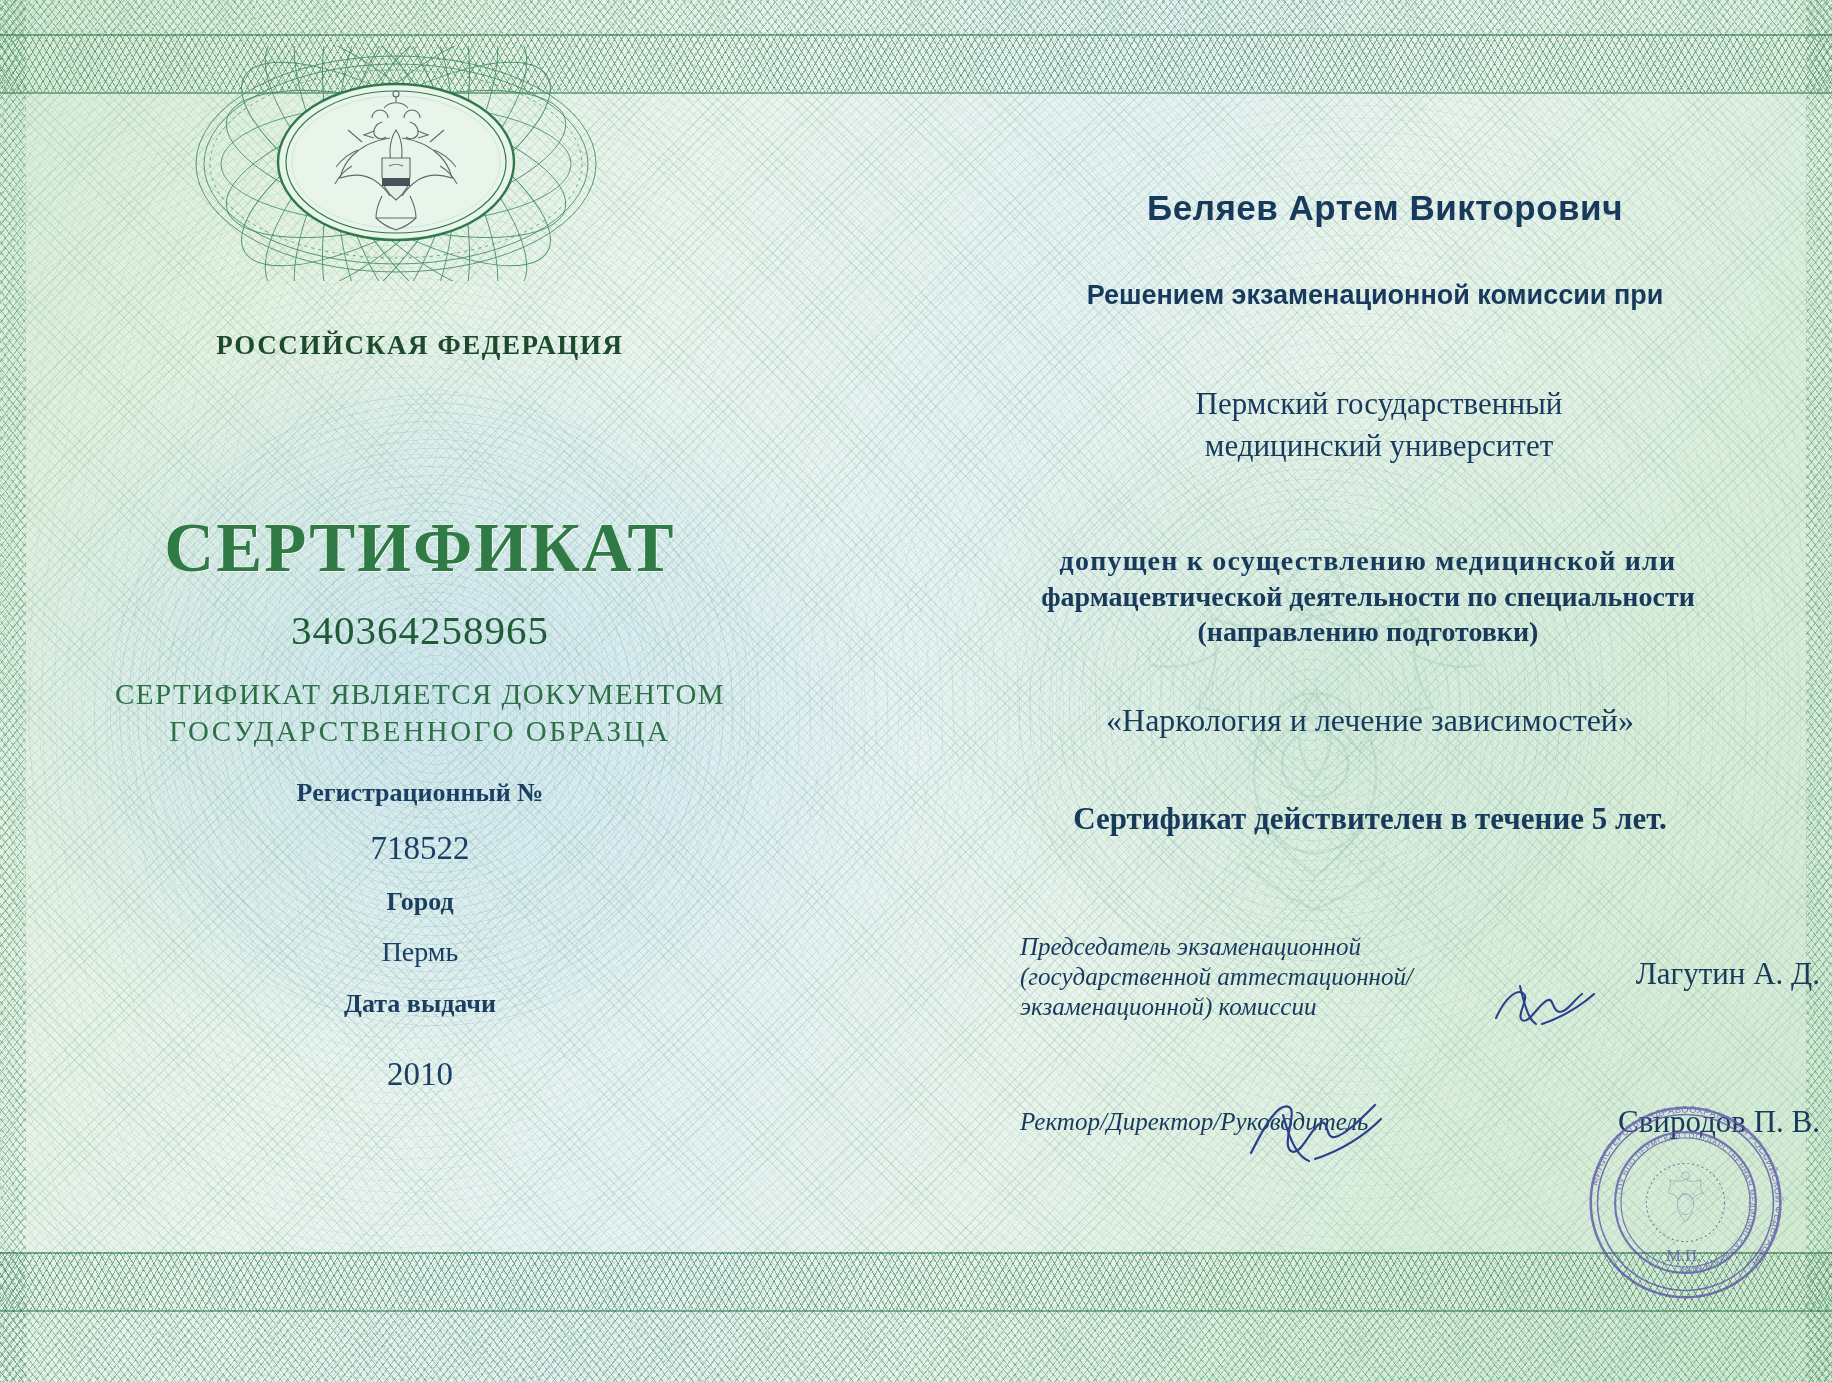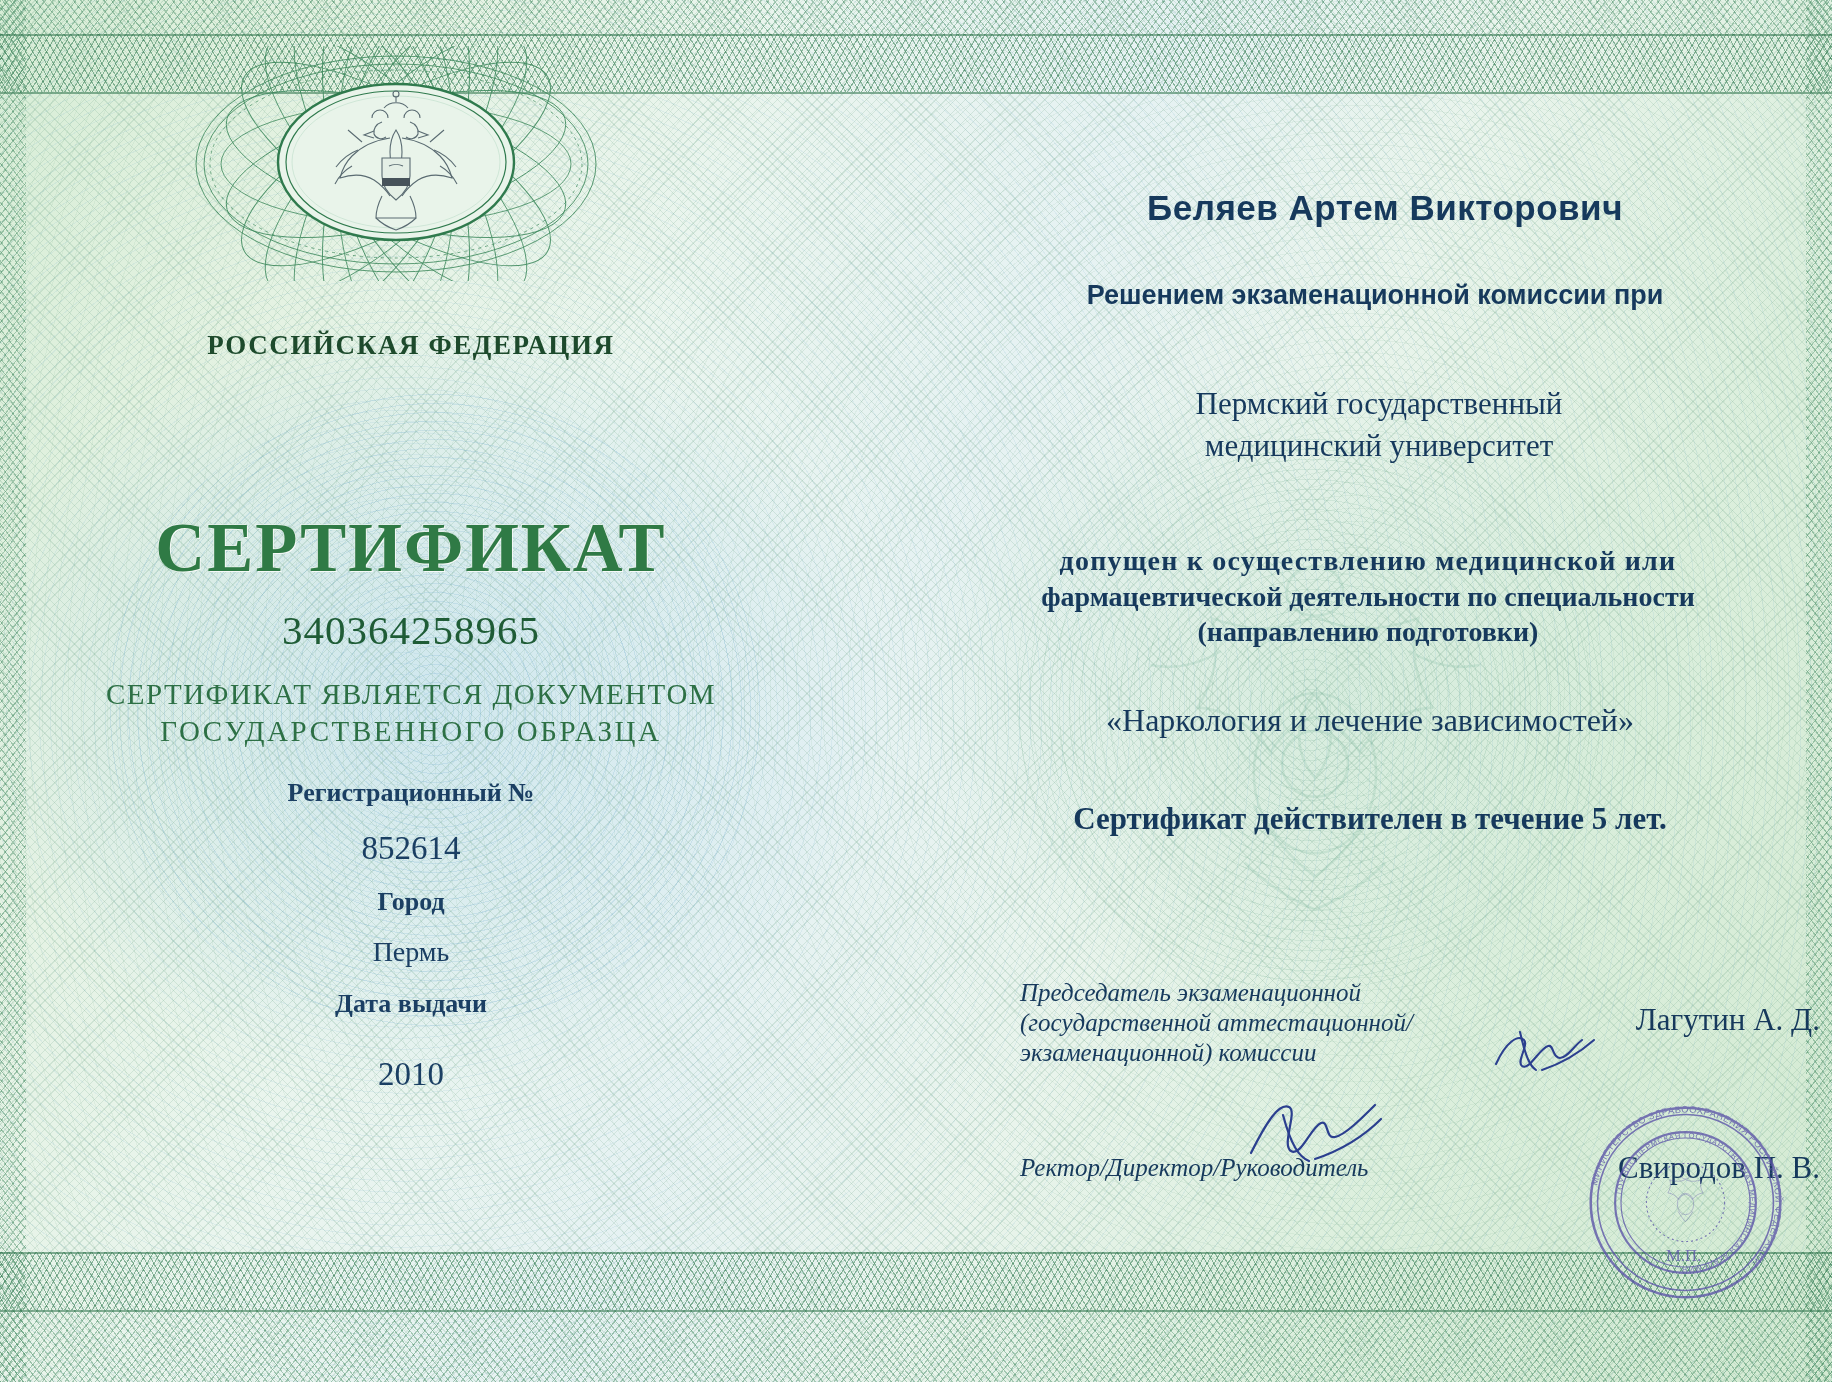--- a/index.html
+++ b/index.html
@@ -99,21 +99,21 @@
   .rosette {
     position: absolute;
     left: 186px; top: 46px;
     width: 420px; height: 235px;
     pointer-events: none;
   }
 
   
   .left-col {
     position: absolute;
-    left: 61px; top: 330px;
+    left: 70px; top: 330px;
     width: 700px;
     text-align: center;
     color: #18512f;
   }
   .rf-line {
     font-family: "Liberation Serif", serif;
     font-weight: bold;
     font-size: 27px;
     letter-spacing: 1.6px;
     color: #1d4a2c;
@@ -259,21 +259,21 @@
     font-family: "Liberation Serif", serif;
     font-weight: bold;
     font-size: 31px;
     text-align: center;
     padding-left: 10px;
   }
 
   
   .sig-block {
     position: absolute;
-    left: 1020px; top: 978px;
+    left: 1020px; top: 932px;
     width: 800px;
     color: #16395c;
   }
   .sig-row {
     position: relative;
     display: flex;
     align-items: flex-start;
     justify-content: space-between;
   }
   .sig-role {
@@ -420,21 +420,21 @@
     </g>
   </svg>
 
   <div class="left-col">
     <div class="rf-line">РОССИЙСКАЯ ФЕДЕРАЦИЯ</div>
     <div class="title-big">СЕРТИФИКАТ</div>
     <div class="serial">340364258965</div>
     <div class="gos-1">СЕРТИФИКАТ ЯВЛЯЕТСЯ ДОКУМЕНТОМ</div>
     <div class="gos-2">ГОСУДАРСТВЕННОГО  ОБРАЗЦА</div>
     <div class="reg-label">Регистрационный №</div>
-    <div class="reg-value">852614</div>
+    <div class="reg-value">718522</div>
     <div class="city-label">Город</div>
     <div class="city-value">Пермь</div>
     <div class="date-label">Дата выдачи</div>
     <div class="date-value">2010</div>
   </div>
 
   <div class="right-col">
     <div class="holder">Беляев Артем Викторович</div>
     <div class="commission">Решением экзаменационной комиссии при</div>
     <div class="org">

